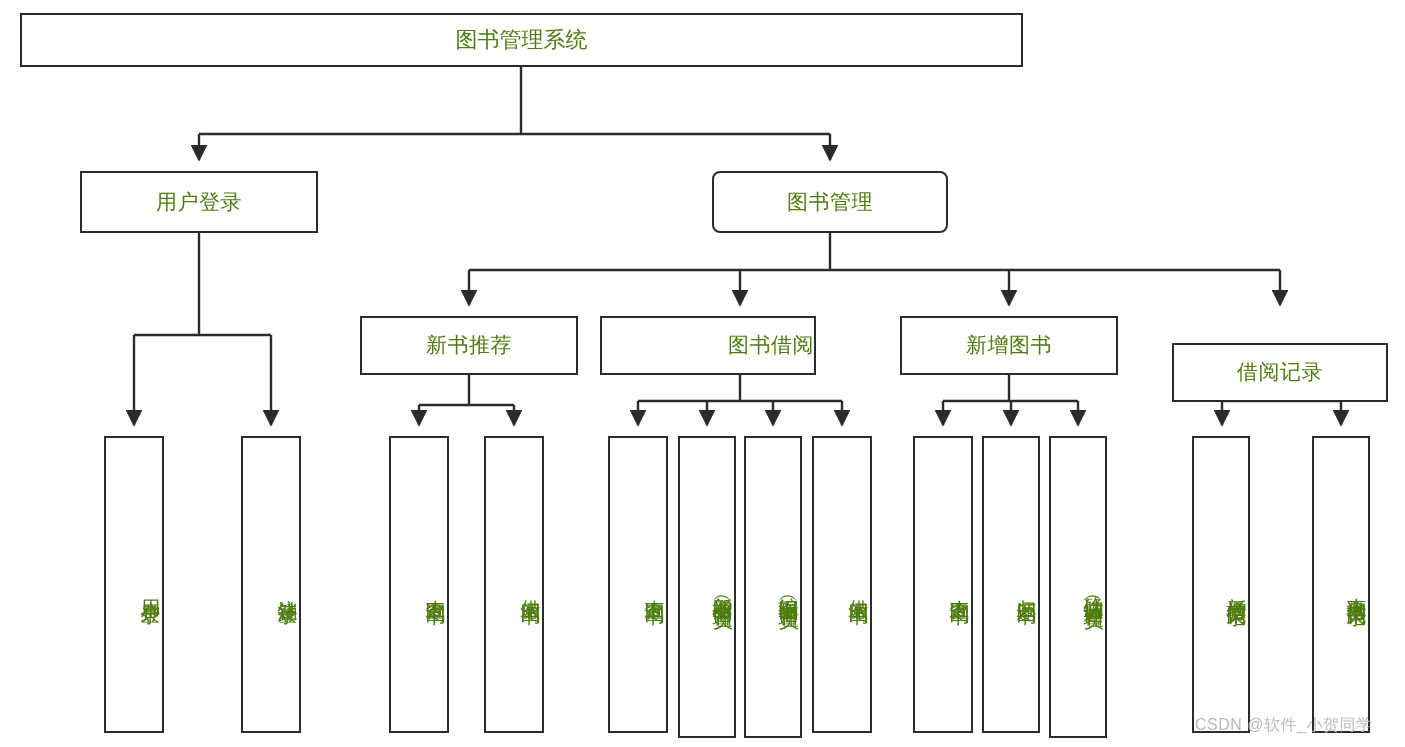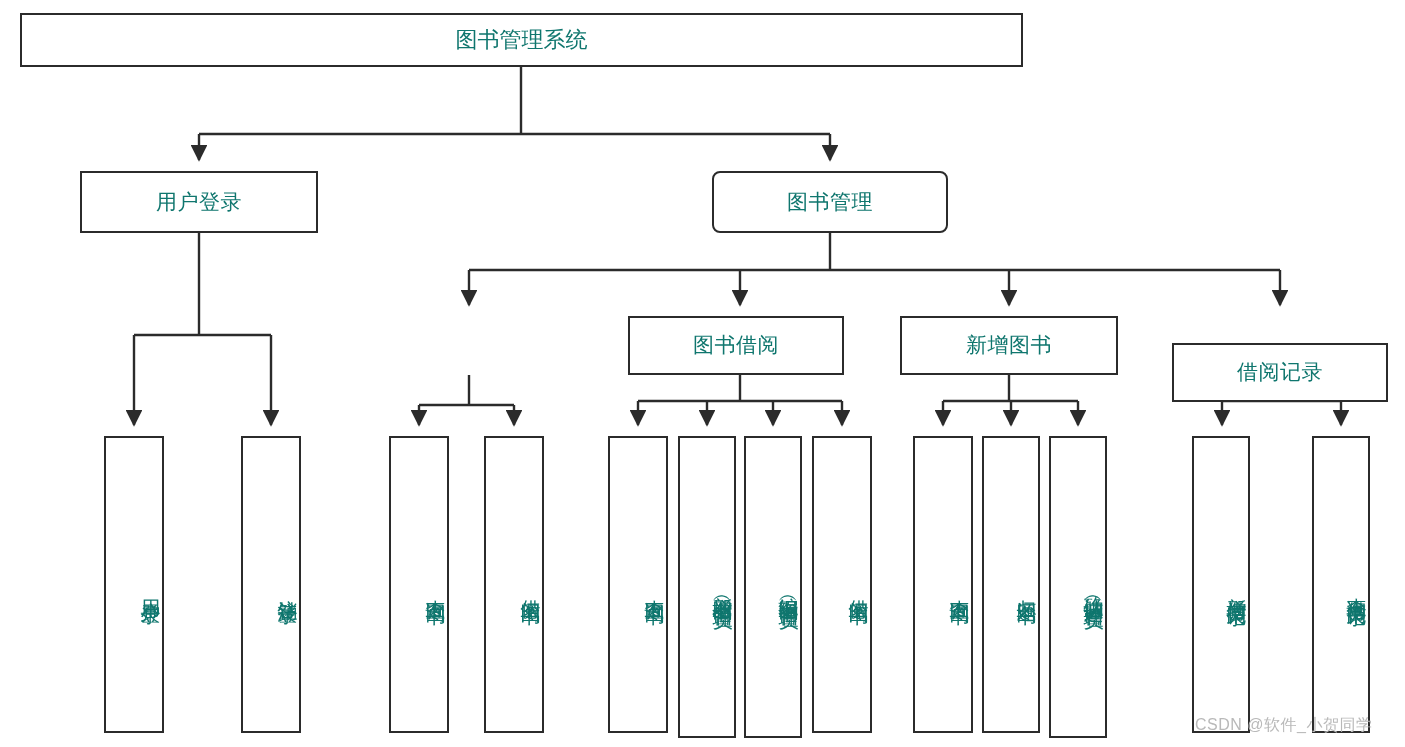--- a/index.html
+++ b/index.html
@@ -27,21 +27,21 @@
     pointer-events: none;
   }
   .node {
     position: absolute;
     box-sizing: border-box;
     background: #ffffff;
     border: 2px solid #2b2b2b;
     display: flex;
     align-items: center;
     justify-content: center;
-    color: #0f766e;
+    color: #4d7c0f;
     line-height: 1.18;
   }
   .node.h {
     font-size: 21px;
     letter-spacing: 0.5px;
   }
   .node.root {
     font-size: 22px;
   }
   .node.v {
@@ -126,21 +126,24 @@
     <span>图书管理系统</span>
   </div>
 
   <div class="node h" style="left:80px; top:171px; width:238px; height:62px;">
     <span>用户登录</span>
   </div>
   <div class="node h" style="left:712px; top:171px; width:236px; height:62px;border-radius:8px;">
     <span>图书管理</span>
   </div>
 
-  <div class="node h" style="left:628px; top:316px; width:216px; height:59px;">
+  <div class="node h" style="left:360px; top:316px; width:218px; height:59px;">
+    <span>新书推荐</span>
+  </div>
+  <div class="node h" style="left:600px; top:316px; width:216px; height:59px;justify-content:flex-end;">
     <span>图书借阅</span>
   </div>
   <div class="node h" style="left:900px; top:316px; width:218px; height:59px;">
     <span>新增图书</span>
   </div>
   <div class="node h" style="left:1172px; top:316px; width:216px; height:59px;margin-top:27px;">
     <span>借阅记录</span>
   </div>
 
   <div class="node v" style="left:104px; top:436px; width:60px; height:297px;">

